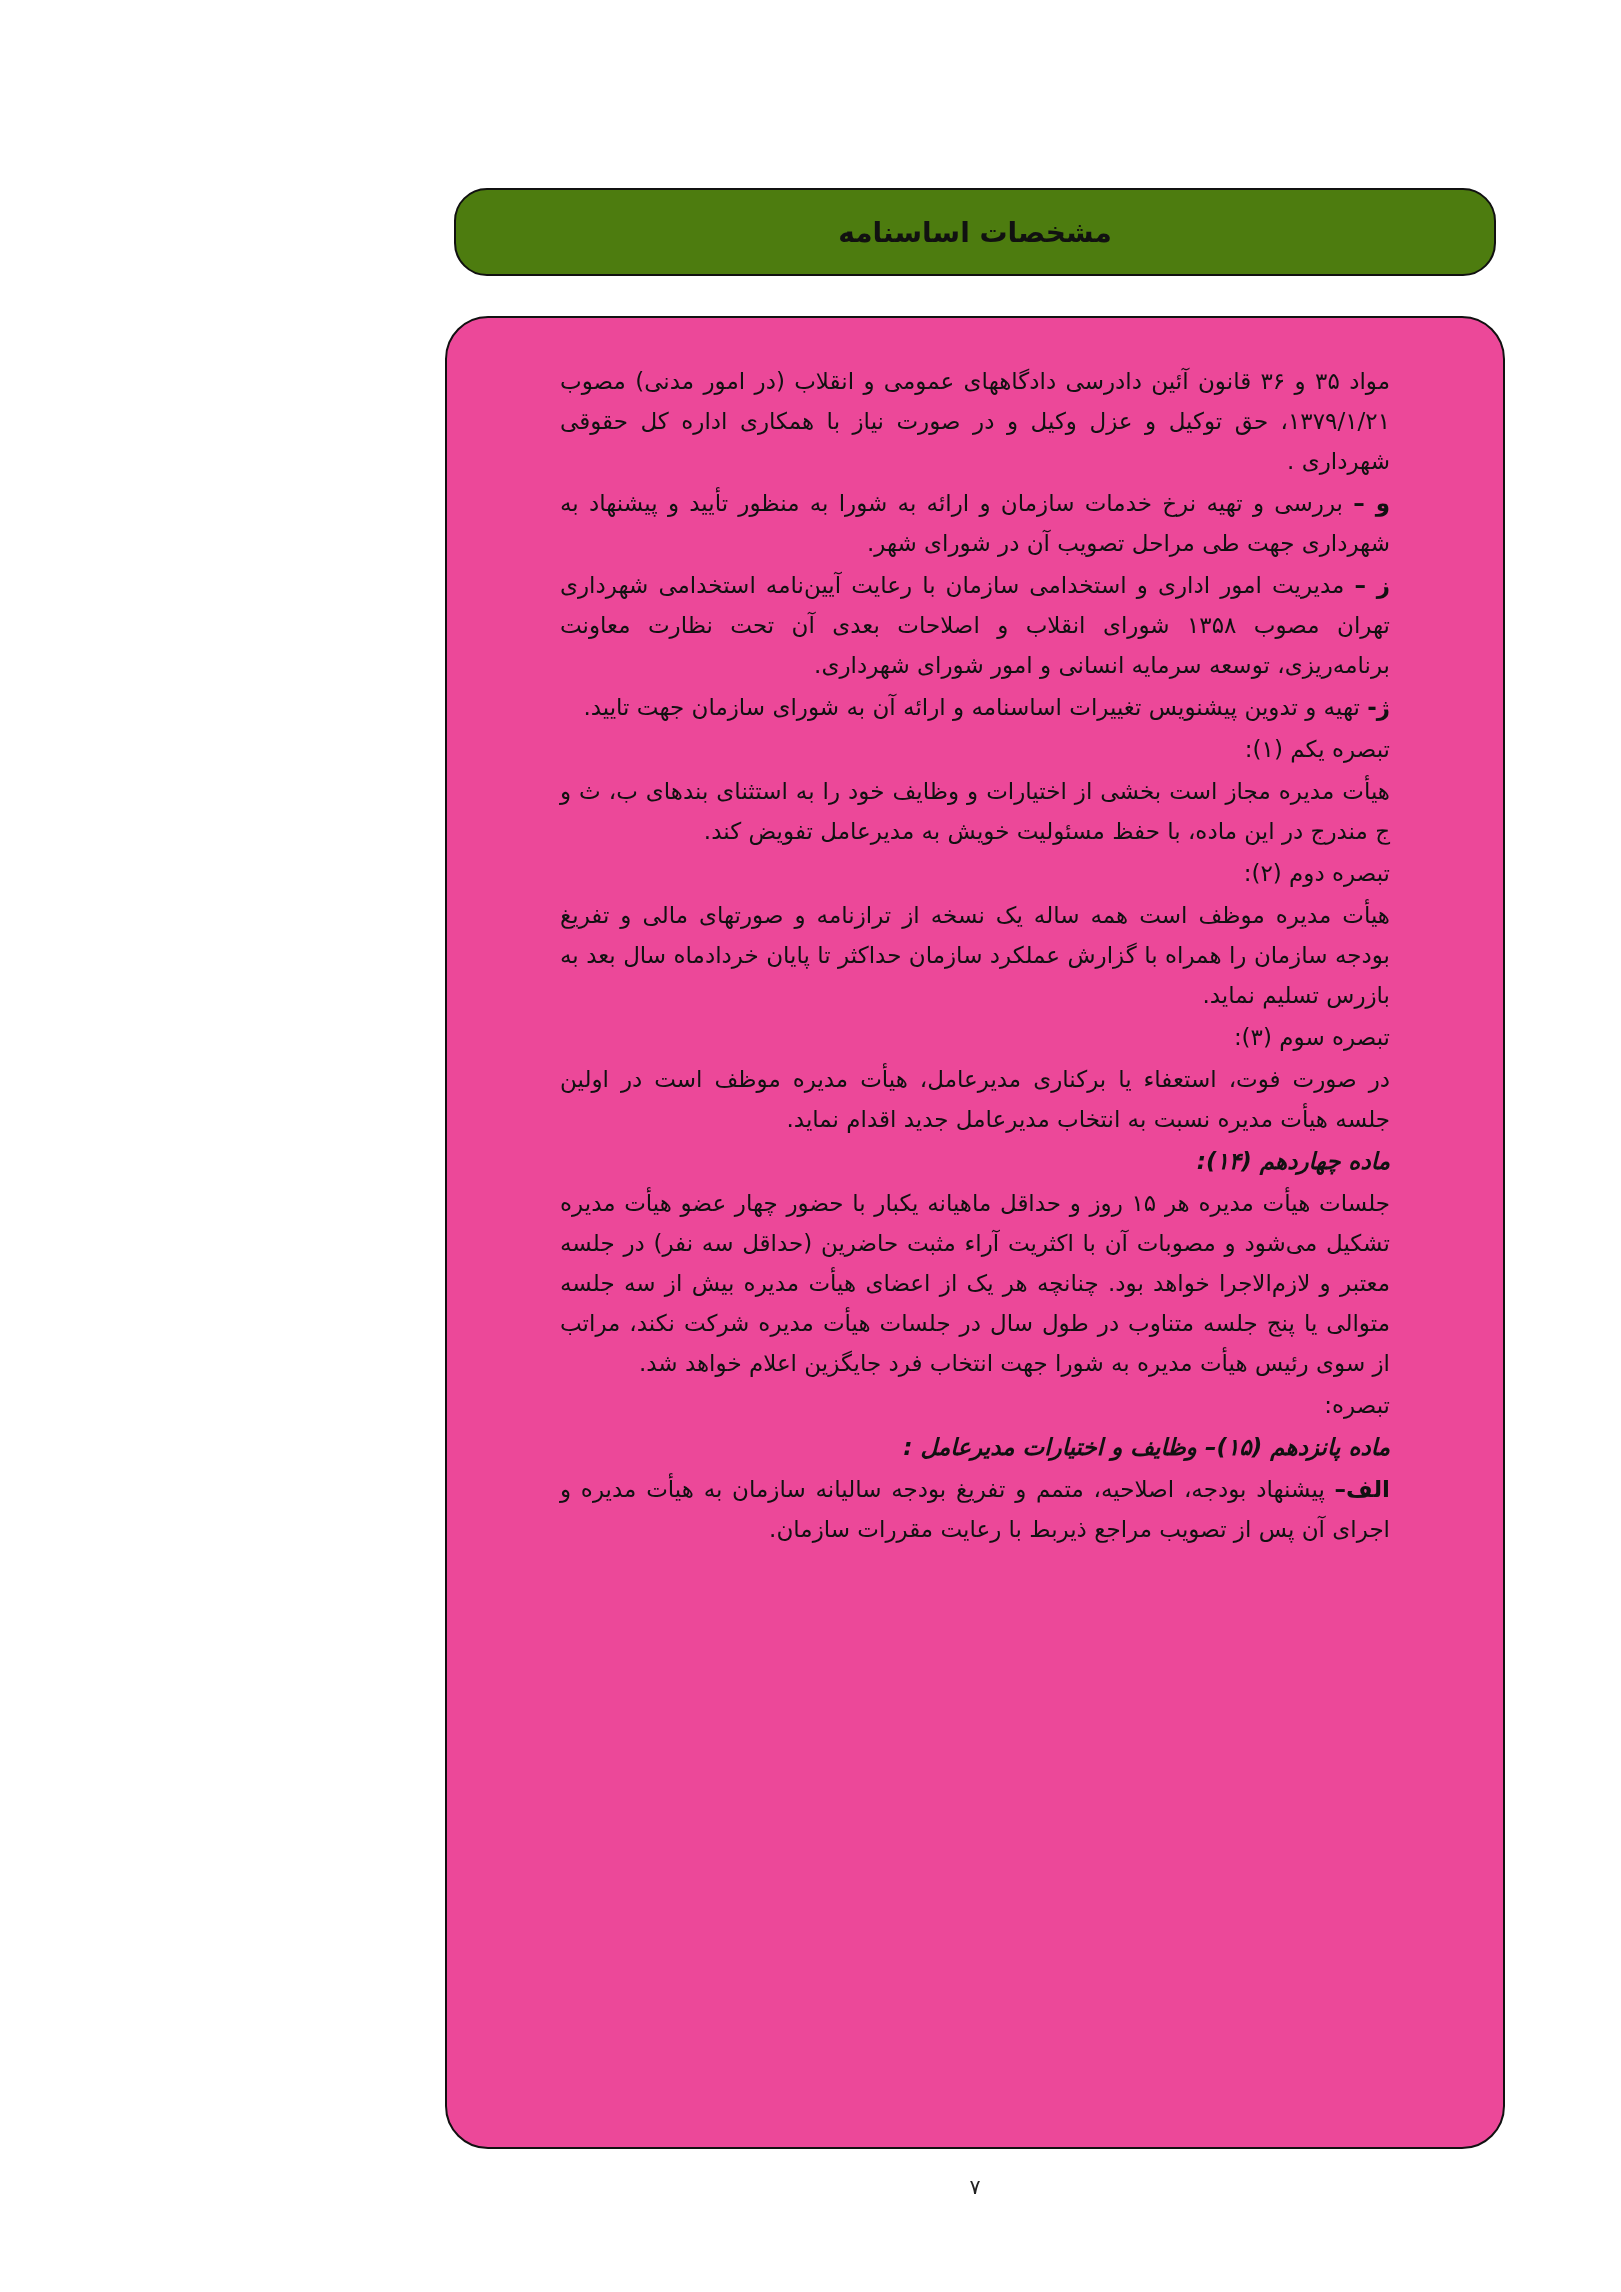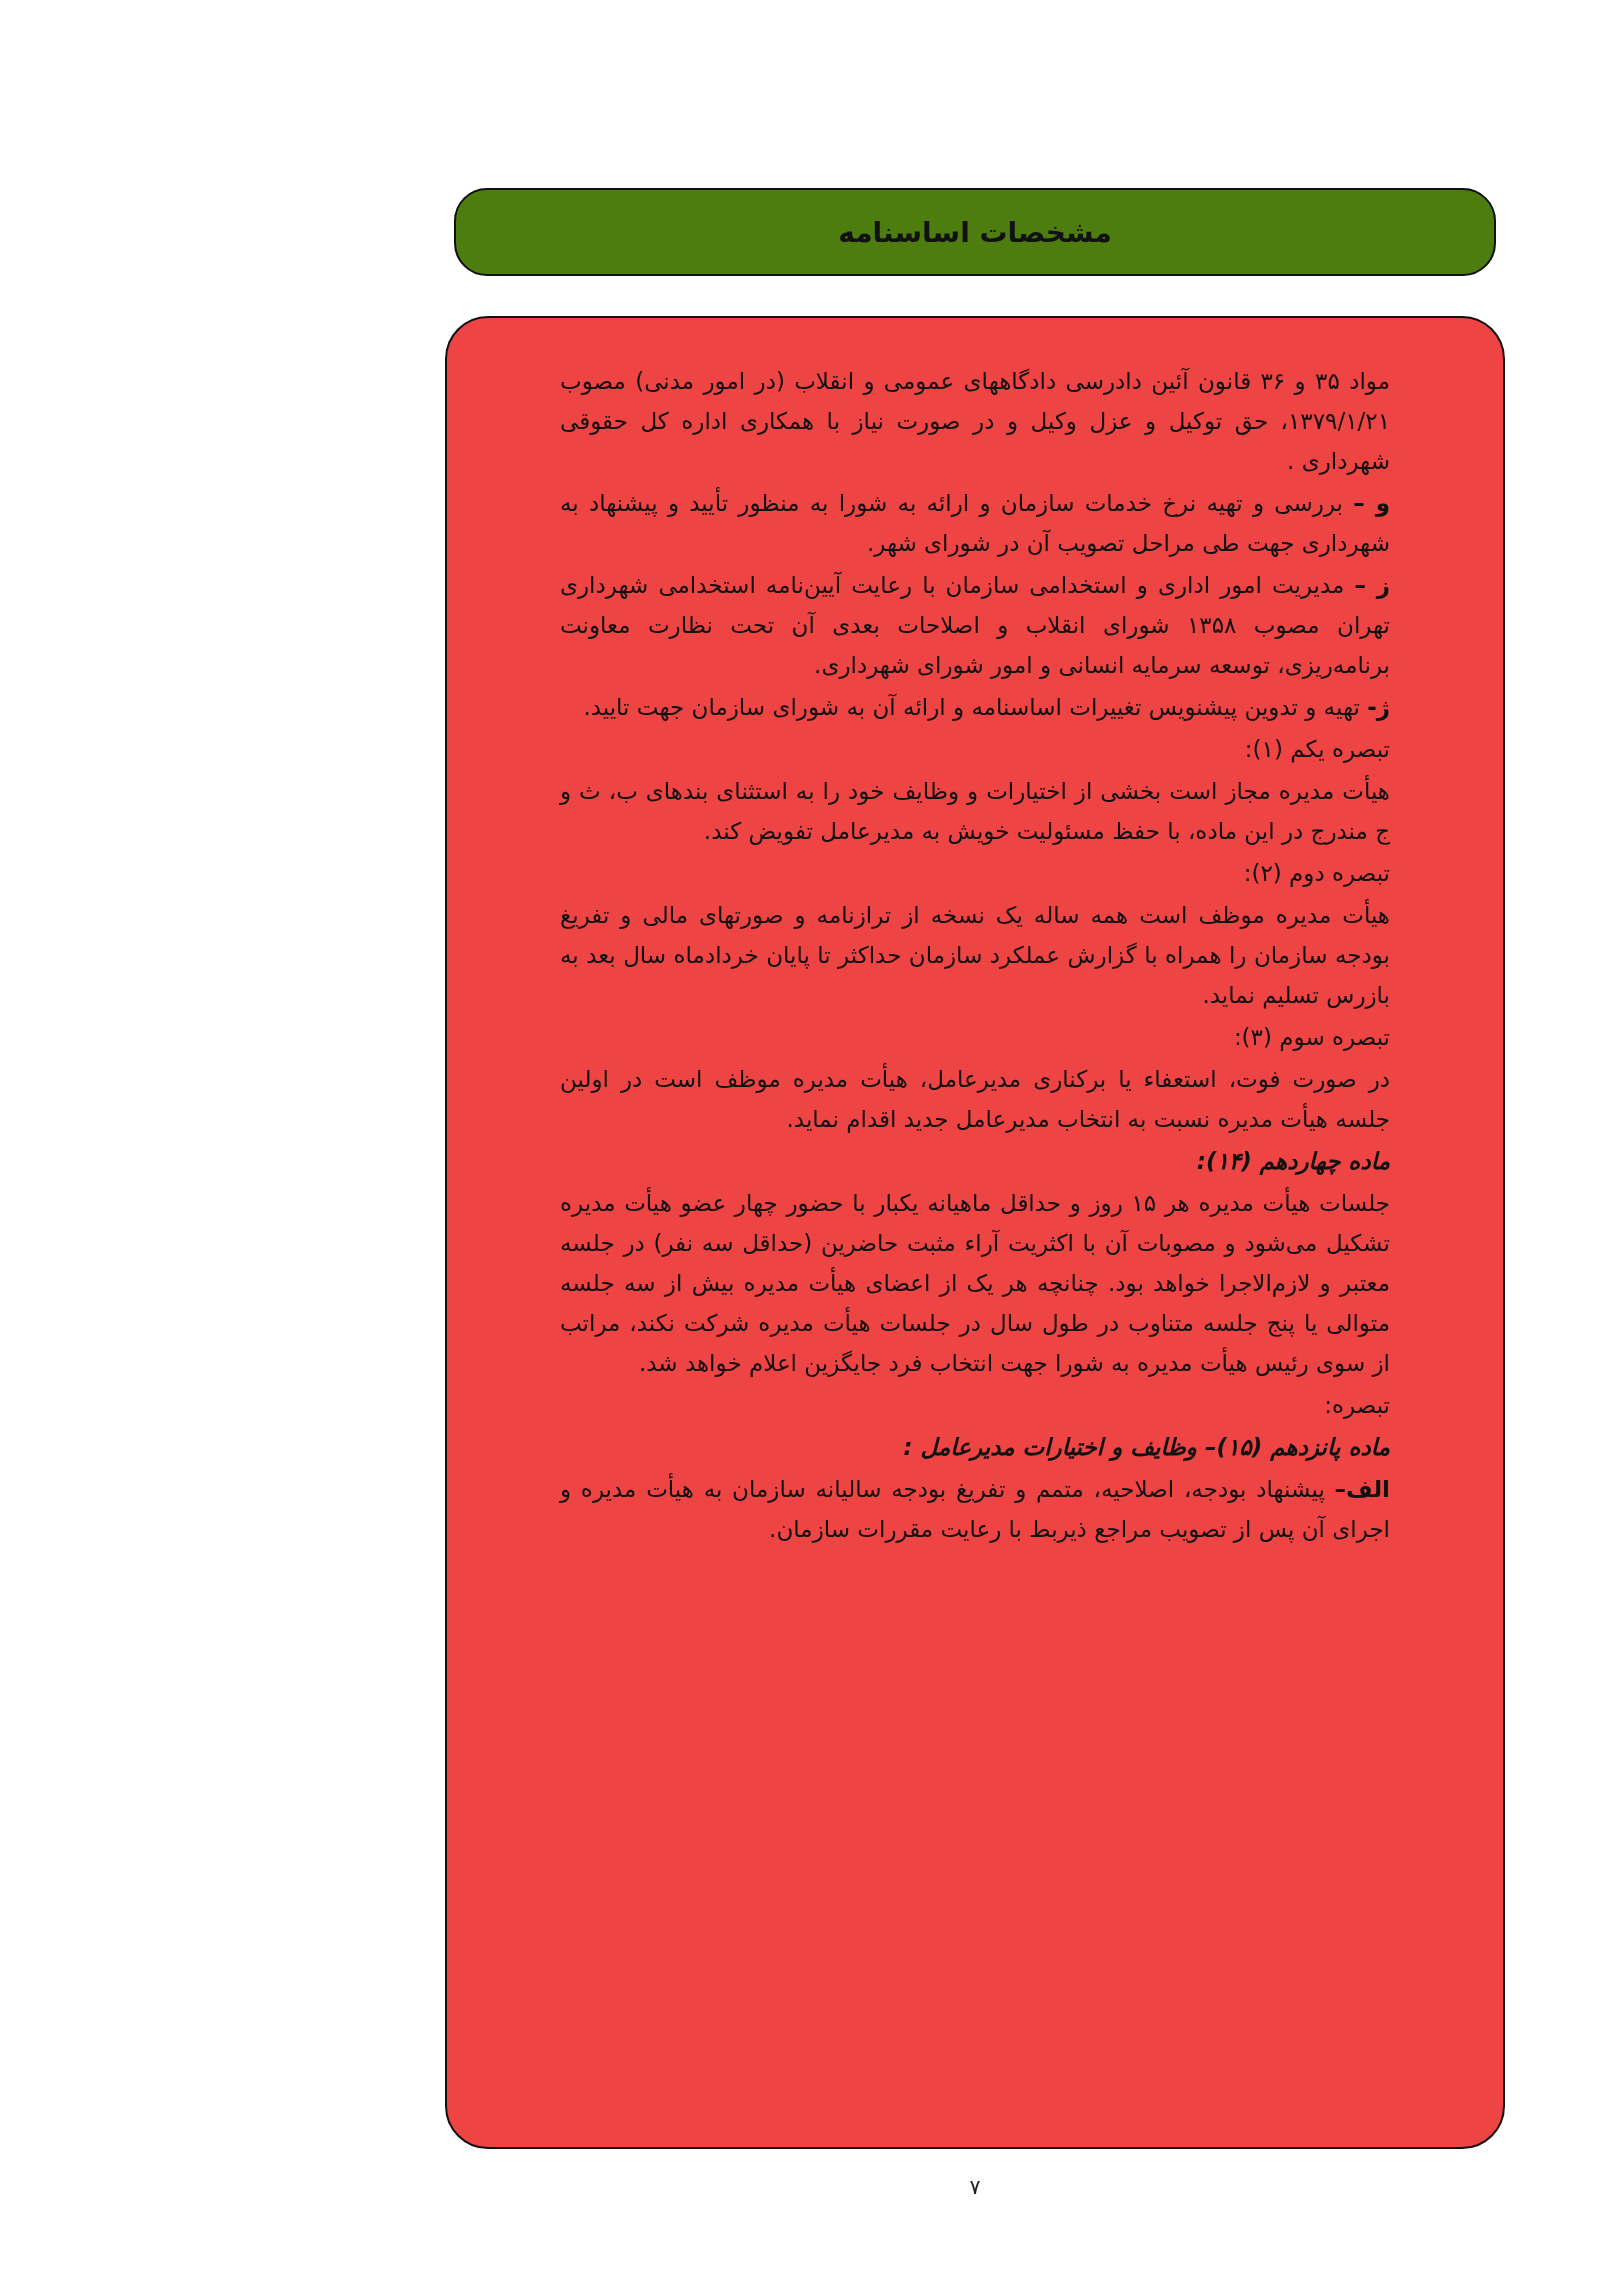--- a/index.html
+++ b/index.html
@@ -55,21 +55,21 @@
 
   
   .content-box {
     position: absolute;
     top: 316px;
     right: 116px;
     left: 116px;
     height: 1833px;
     border: 2.5px solid #111111;
     border-radius: 43px;
-    background: #ef4444;
+    background: #ec4899;
     box-sizing: border-box;
   }
 
   .content-inner {
     position: absolute;
     top: 43px;
     right: 113px;
     left: 113px;
     bottom: 29px;
   }

